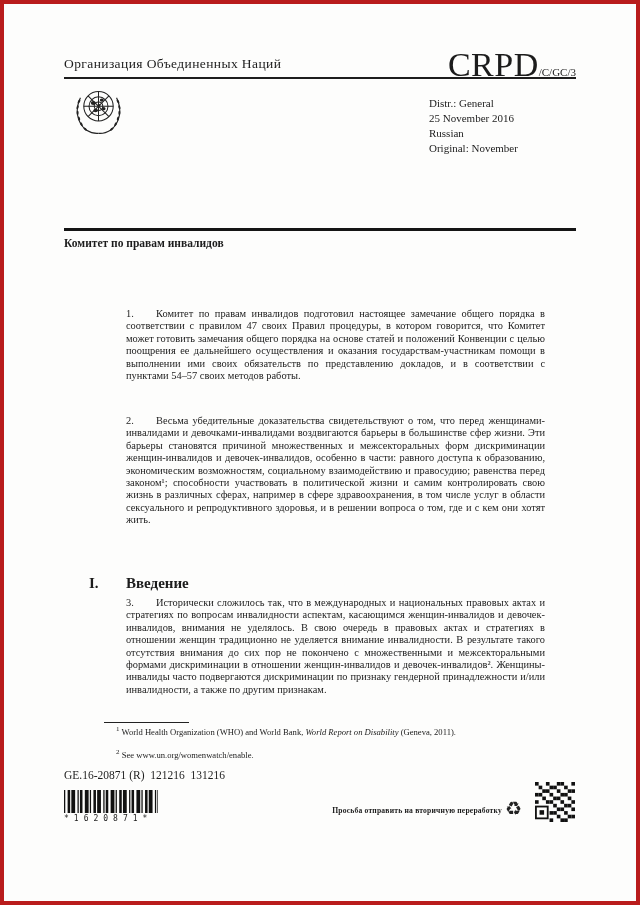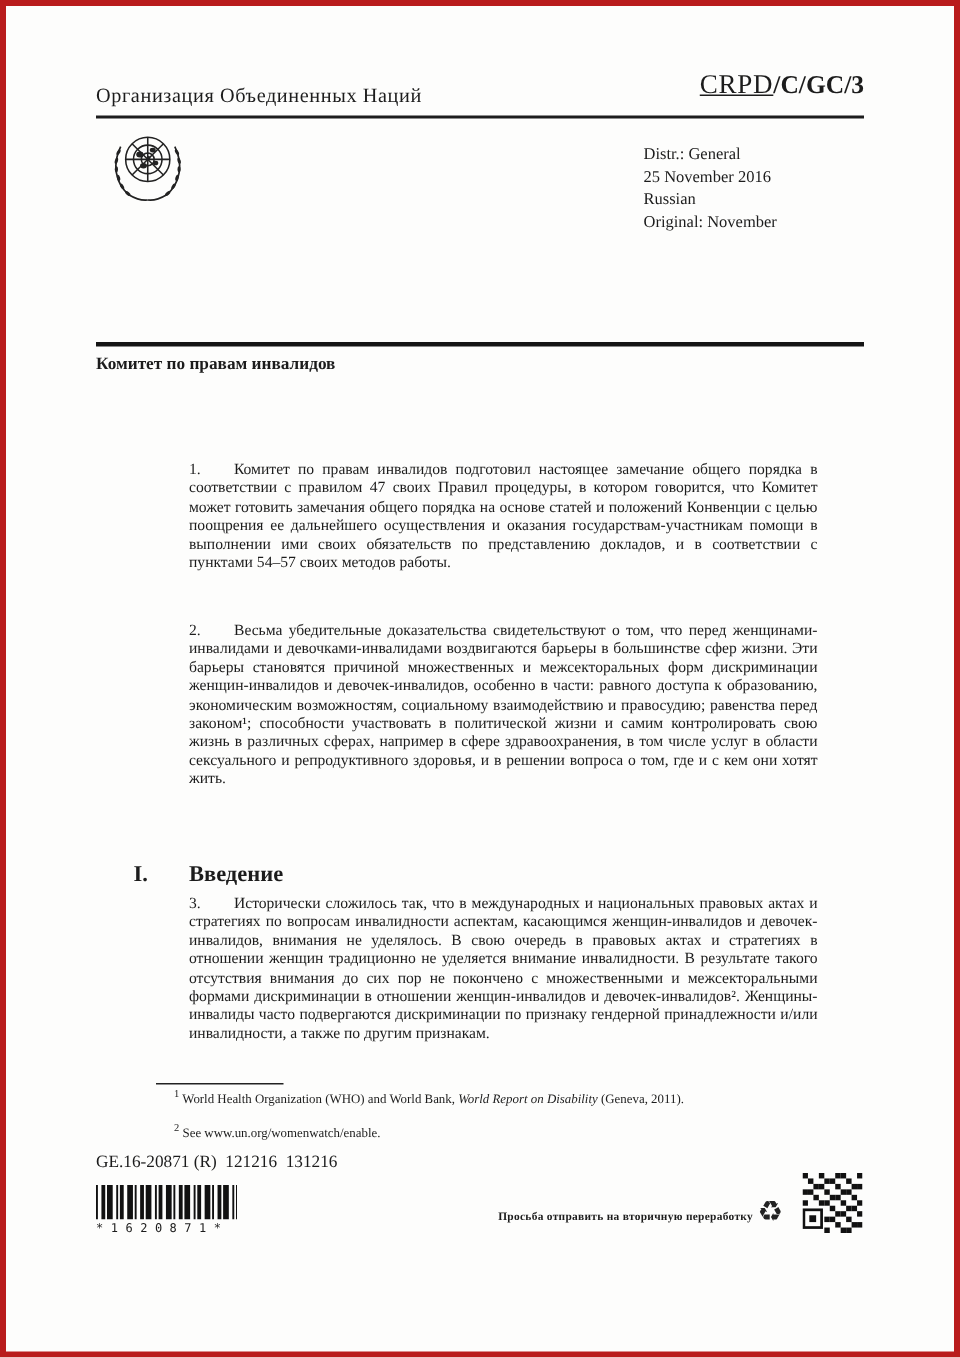--- a/index.html
+++ b/index.html
@@ -4,22 +4,22 @@
 <style>
   html,body{margin:0;padding:0;background:#ffffff;}
   .page{
     position:relative;width:640px;height:905px;background:#fdfdfc;
     font-family:"Liberation Serif","DejaVu Serif",serif;color:#1c1c1c;
     border:4px solid #b91c1c;box-sizing:border-box;overflow:hidden;
   }
   .page *{box-sizing:border-box;}
   .org-name{position:absolute;left:60px;top:52px;font-size:13.5px;letter-spacing:.4px;}
   .doc-symbol{position:absolute;right:60px;top:42px;white-space:nowrap;}
-  .sym-main{font-size:18px;letter-spacing:.5px;text-decoration:underline;}
-  .sym-suffix{font-size:17px;font-weight:bold;}
+  .sym-main{font-size:34px;letter-spacing:.5px;}
+  .sym-suffix{font-size:11px;}
   .rule-1{position:absolute;left:60px;right:60px;top:73px;height:2px;background:#1d1d1d;}
   .emblem{position:absolute;left:66px;top:82px;width:57px;height:50px;}
   .conv-title{position:absolute;left:131px;top:82px;font-size:17px;font-weight:bold;line-height:21px;}
   .distr{position:absolute;left:425px;top:92px;font-size:11px;line-height:15px;}
   .rule-2{position:absolute;left:60px;right:60px;top:224px;height:3px;background:#151515;}
   .committee{position:absolute;left:60px;top:233px;font-size:11.5px;font-weight:bold;}
   .doc-title{position:absolute;left:122px;top:258px;font-size:13.5px;font-weight:bold;line-height:18px;}
   .para{position:absolute;left:122px;width:419px;font-size:10.4px;line-height:12.4px;text-align:justify;}
   .p1{top:304px}.p2{top:411px}.p3{top:593px}
   .pnum{display:inline-block;width:30px;}

